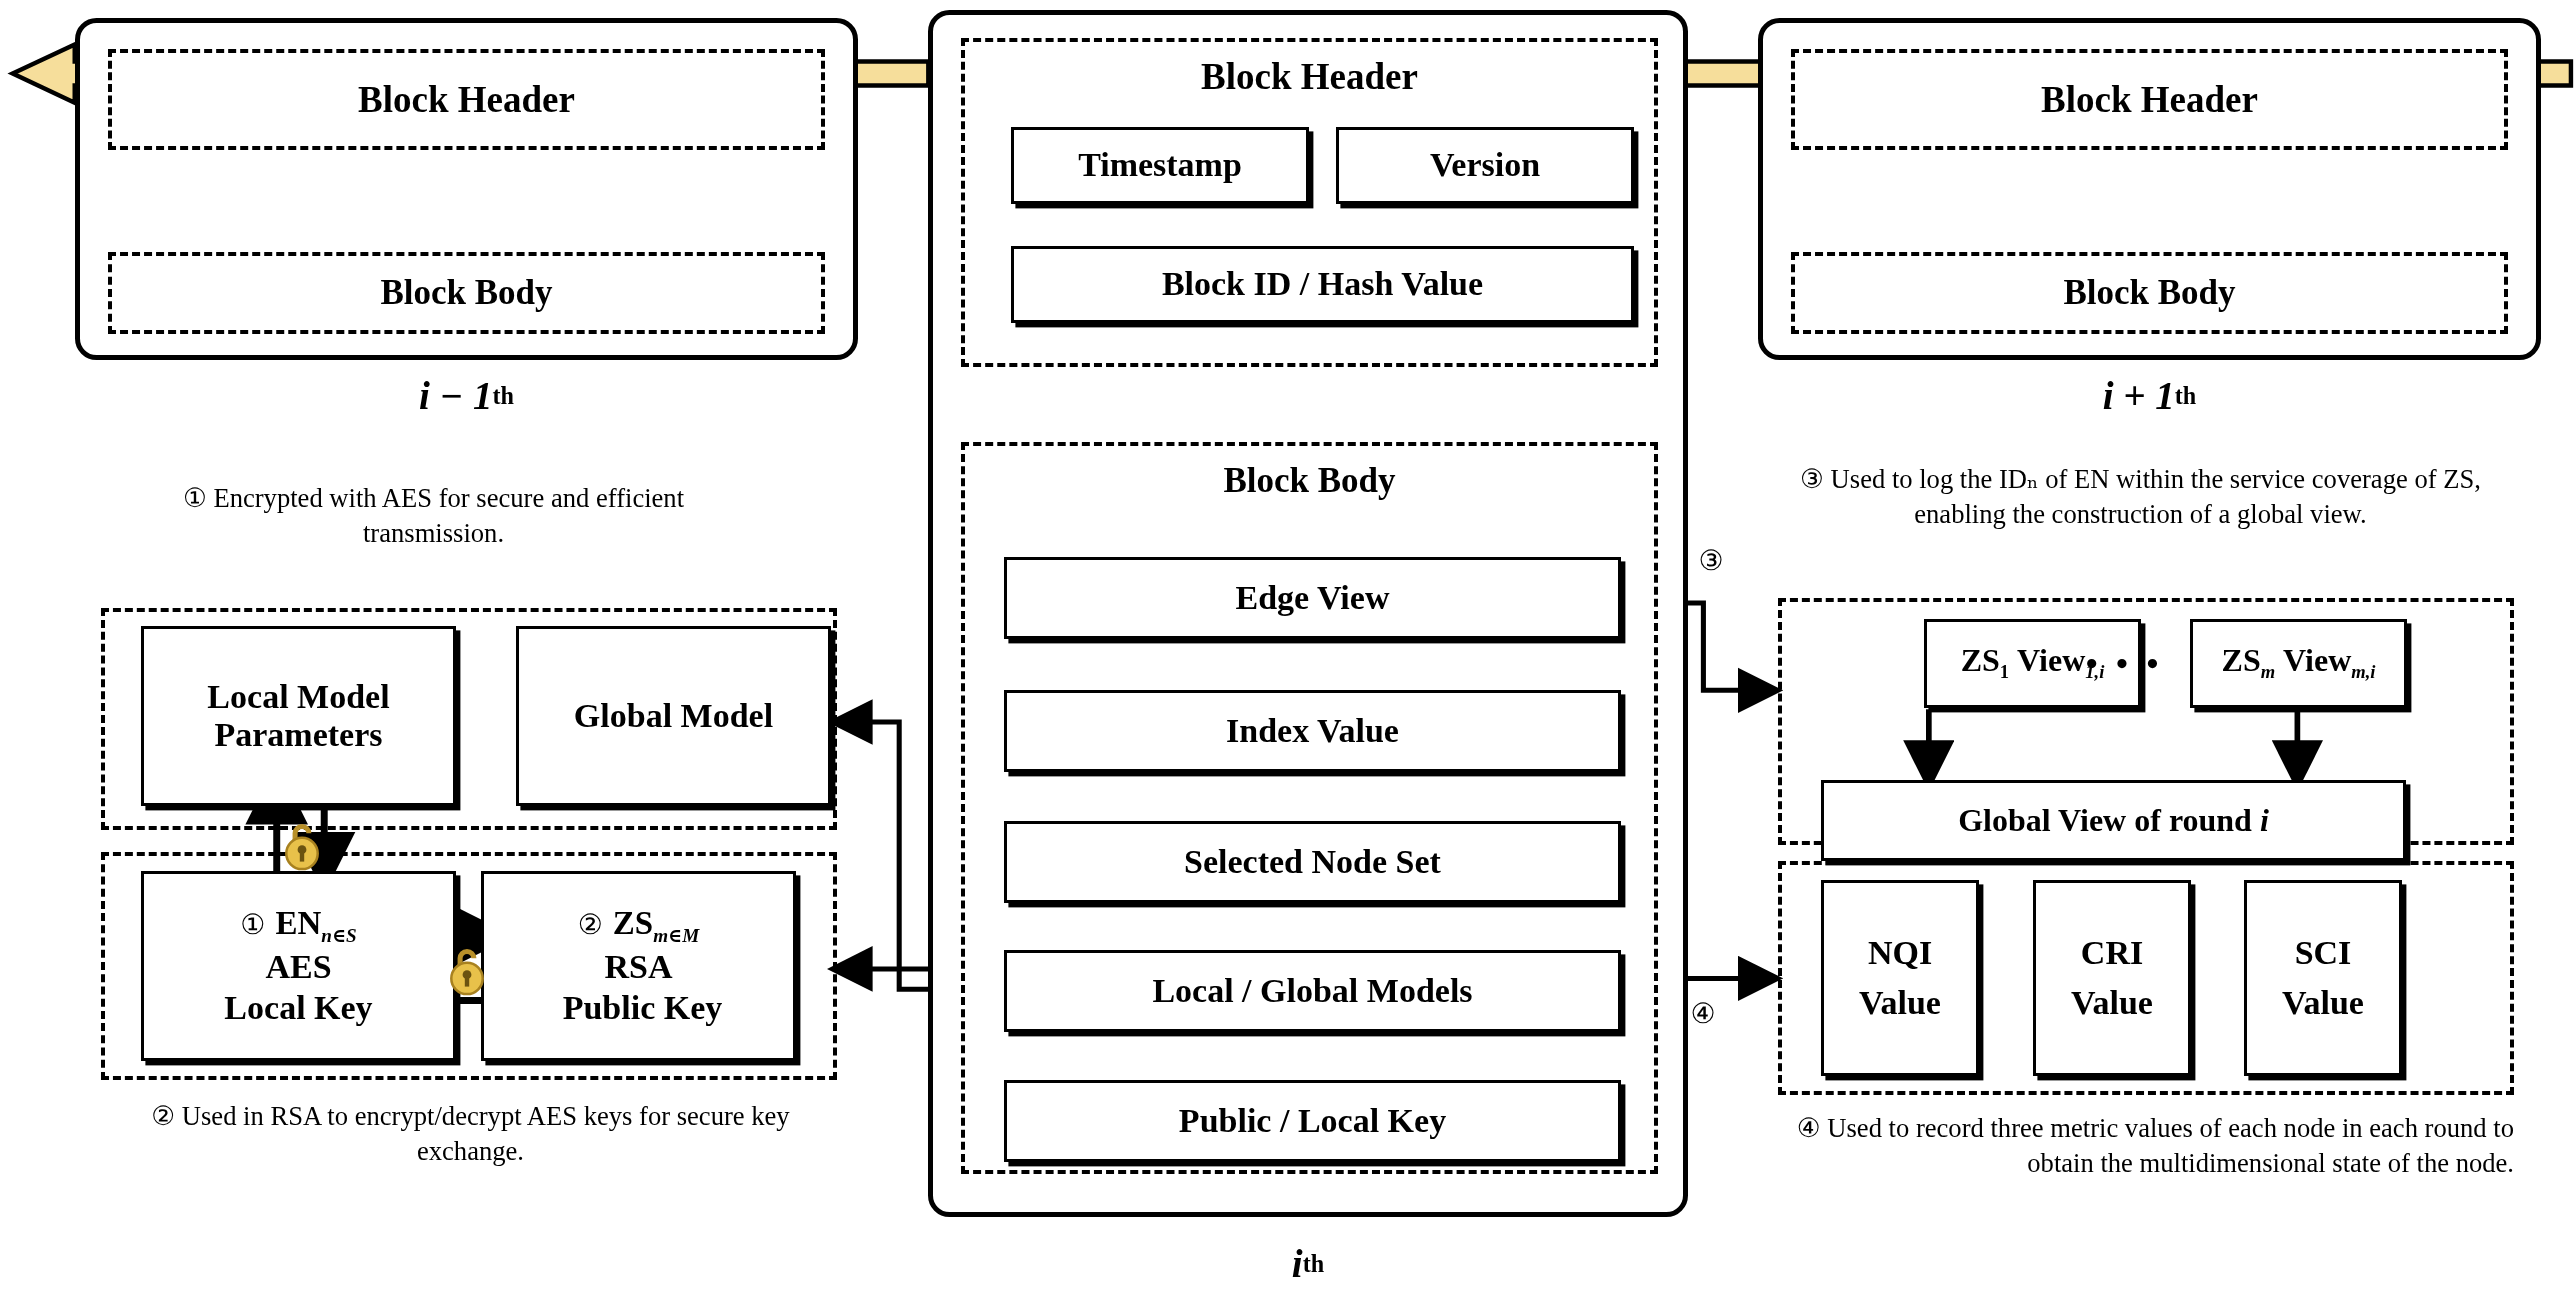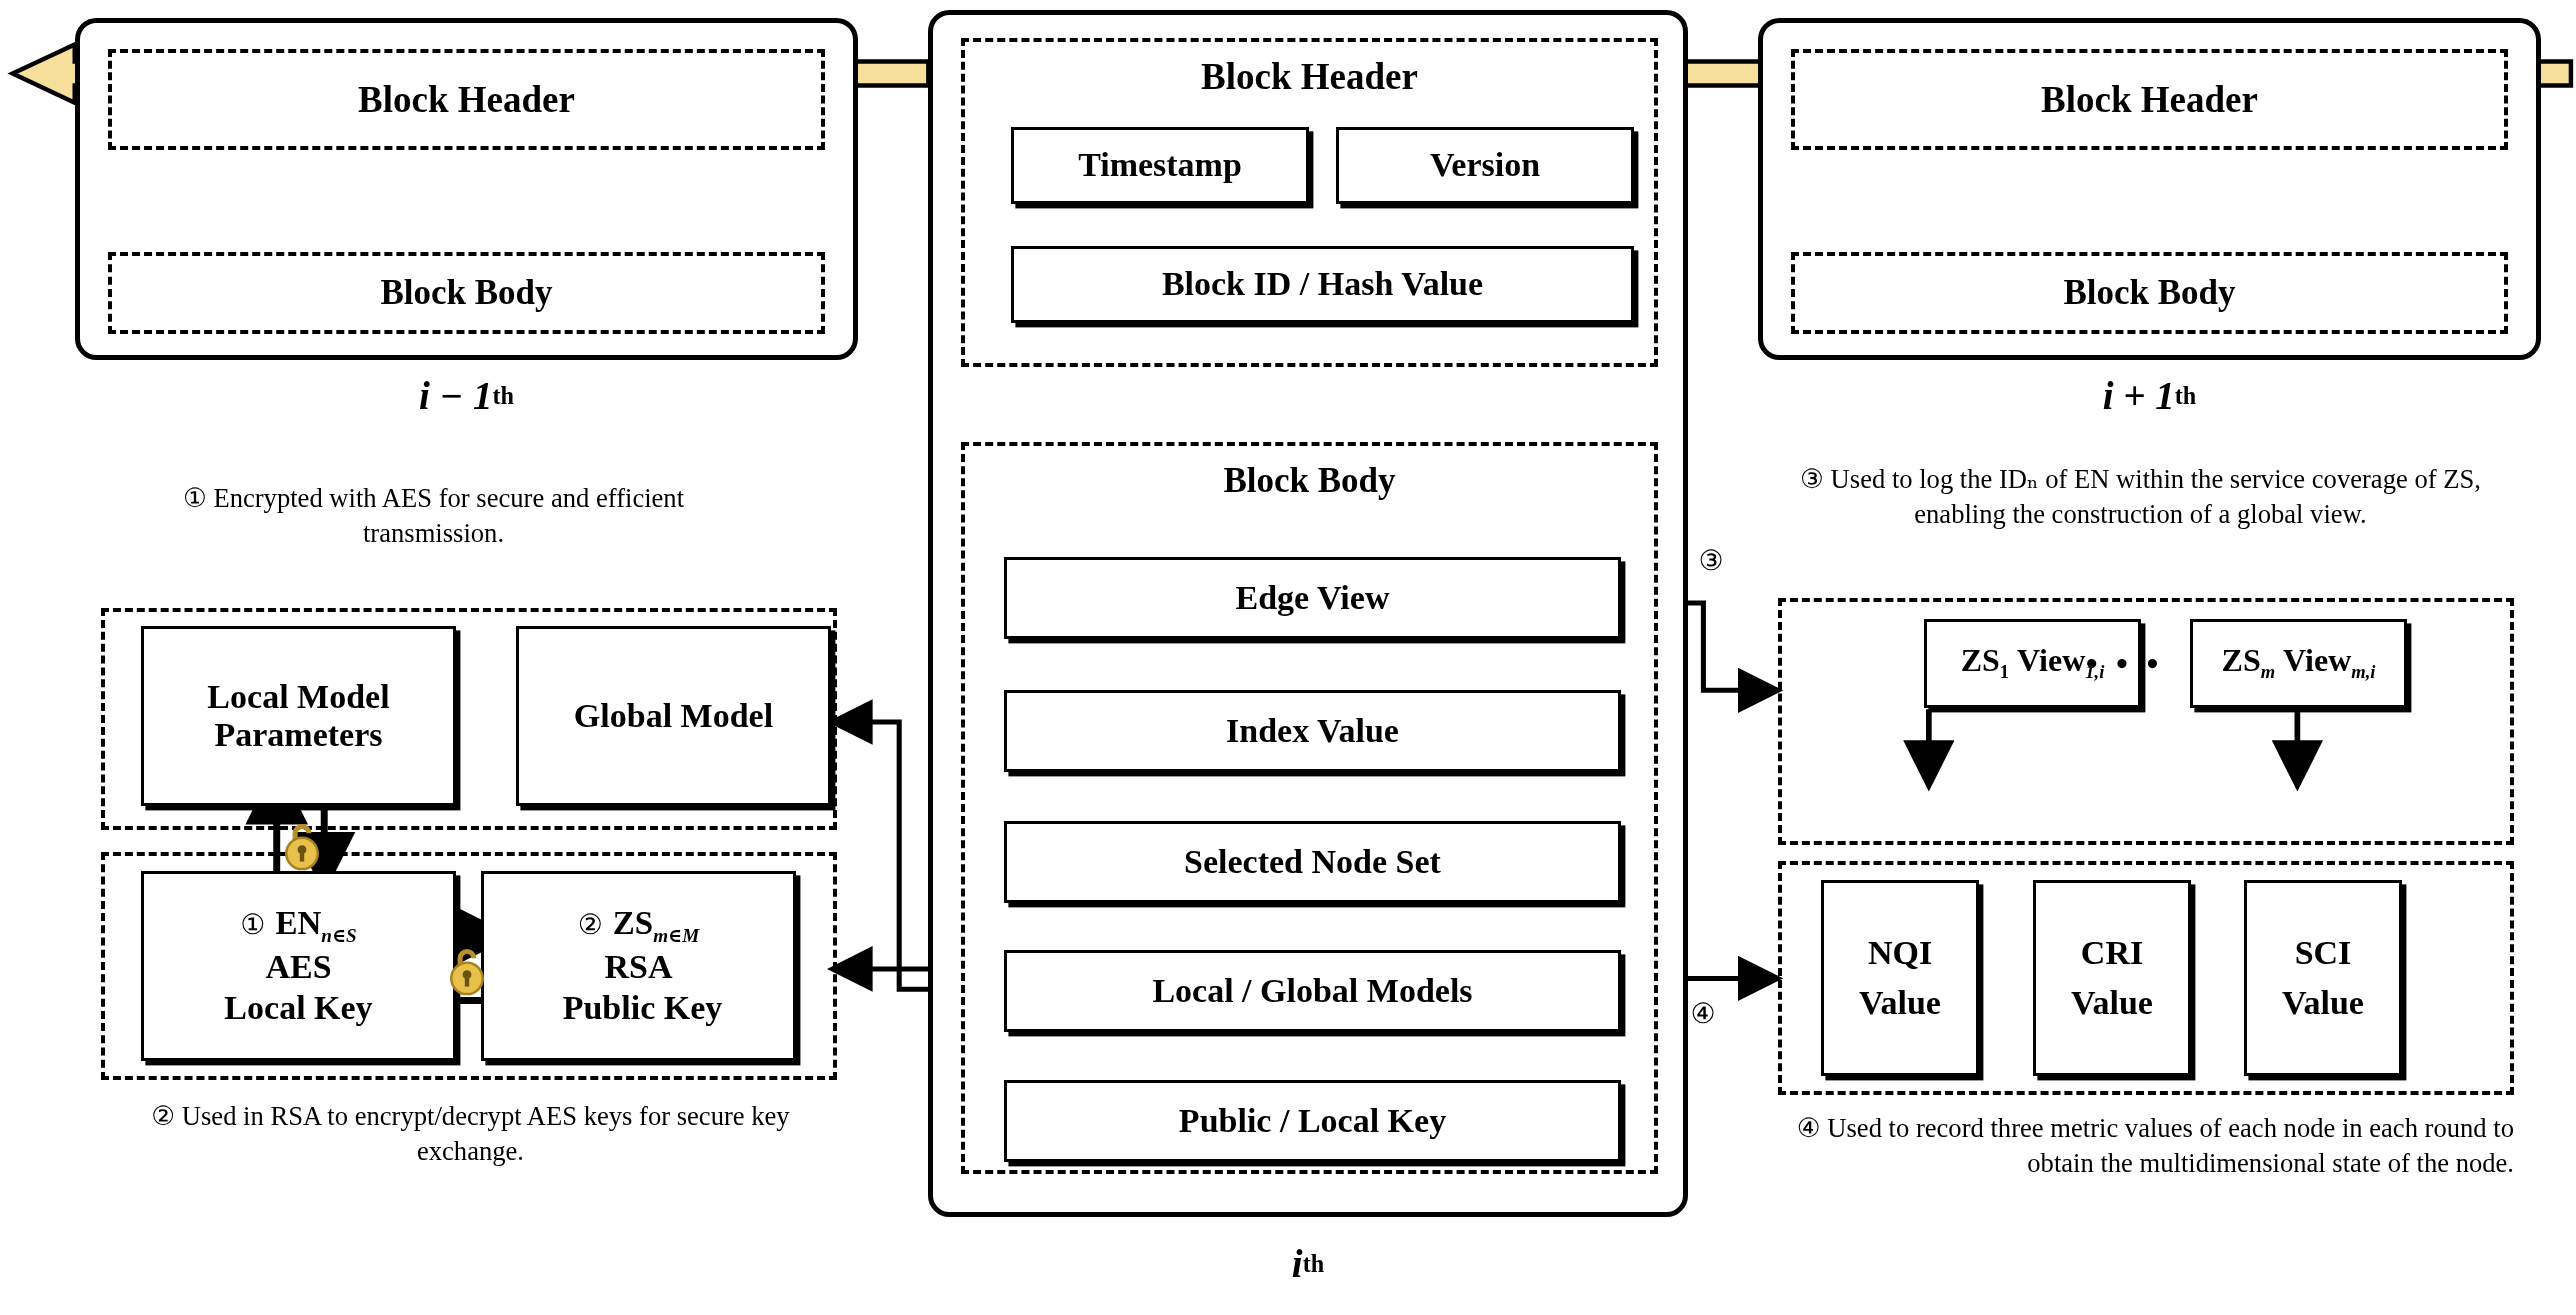--- a/index.html
+++ b/index.html
@@ -290,20 +290,23 @@
   </div>
 
   <div class="abs" style="left:2058px; top:645px; width:133px; height:38px; display:flex; align-items:center; justify-content:center; font-size:34px; font-weight:bold; letter-spacing:5px;">
     <span>• • •</span>
   </div>
 
   <div class="abs solidbox smallbox" style="left:2190px; top:619px; width:217px; height:89px;">
     <span style="font-weight:bold;"><span>ZS</span><sub class="ital">m</sub>&nbsp;<span>View</span><sub class="ital">m,i</sub></span>
   </div>
 
+  <div class="abs solidbox smallbox" style="left:1821px; top:780px; width:585px; height:81px;">
+    <span style="font-weight:bold;"><span>Global View of round</span>&nbsp;<span class="ital">i</span></span>
+  </div>
 
   <div class="abs dashed" style="left:1778px; top:861px; width:736px; height:234px;"></div>
 
   <div class="abs solidbox" style="left:1821px; top:880px; width:158px; height:196px; flex-direction:column; gap:11.4px; font-size:34px;">
     <span>NQI</span>
     <span>Value</span>
   </div>
   <div class="abs solidbox" style="left:2033px; top:880px; width:158px; height:196px; flex-direction:column; gap:12px; font-size:34px;">
     <span>CRI</span>
     <span>Value</span>

